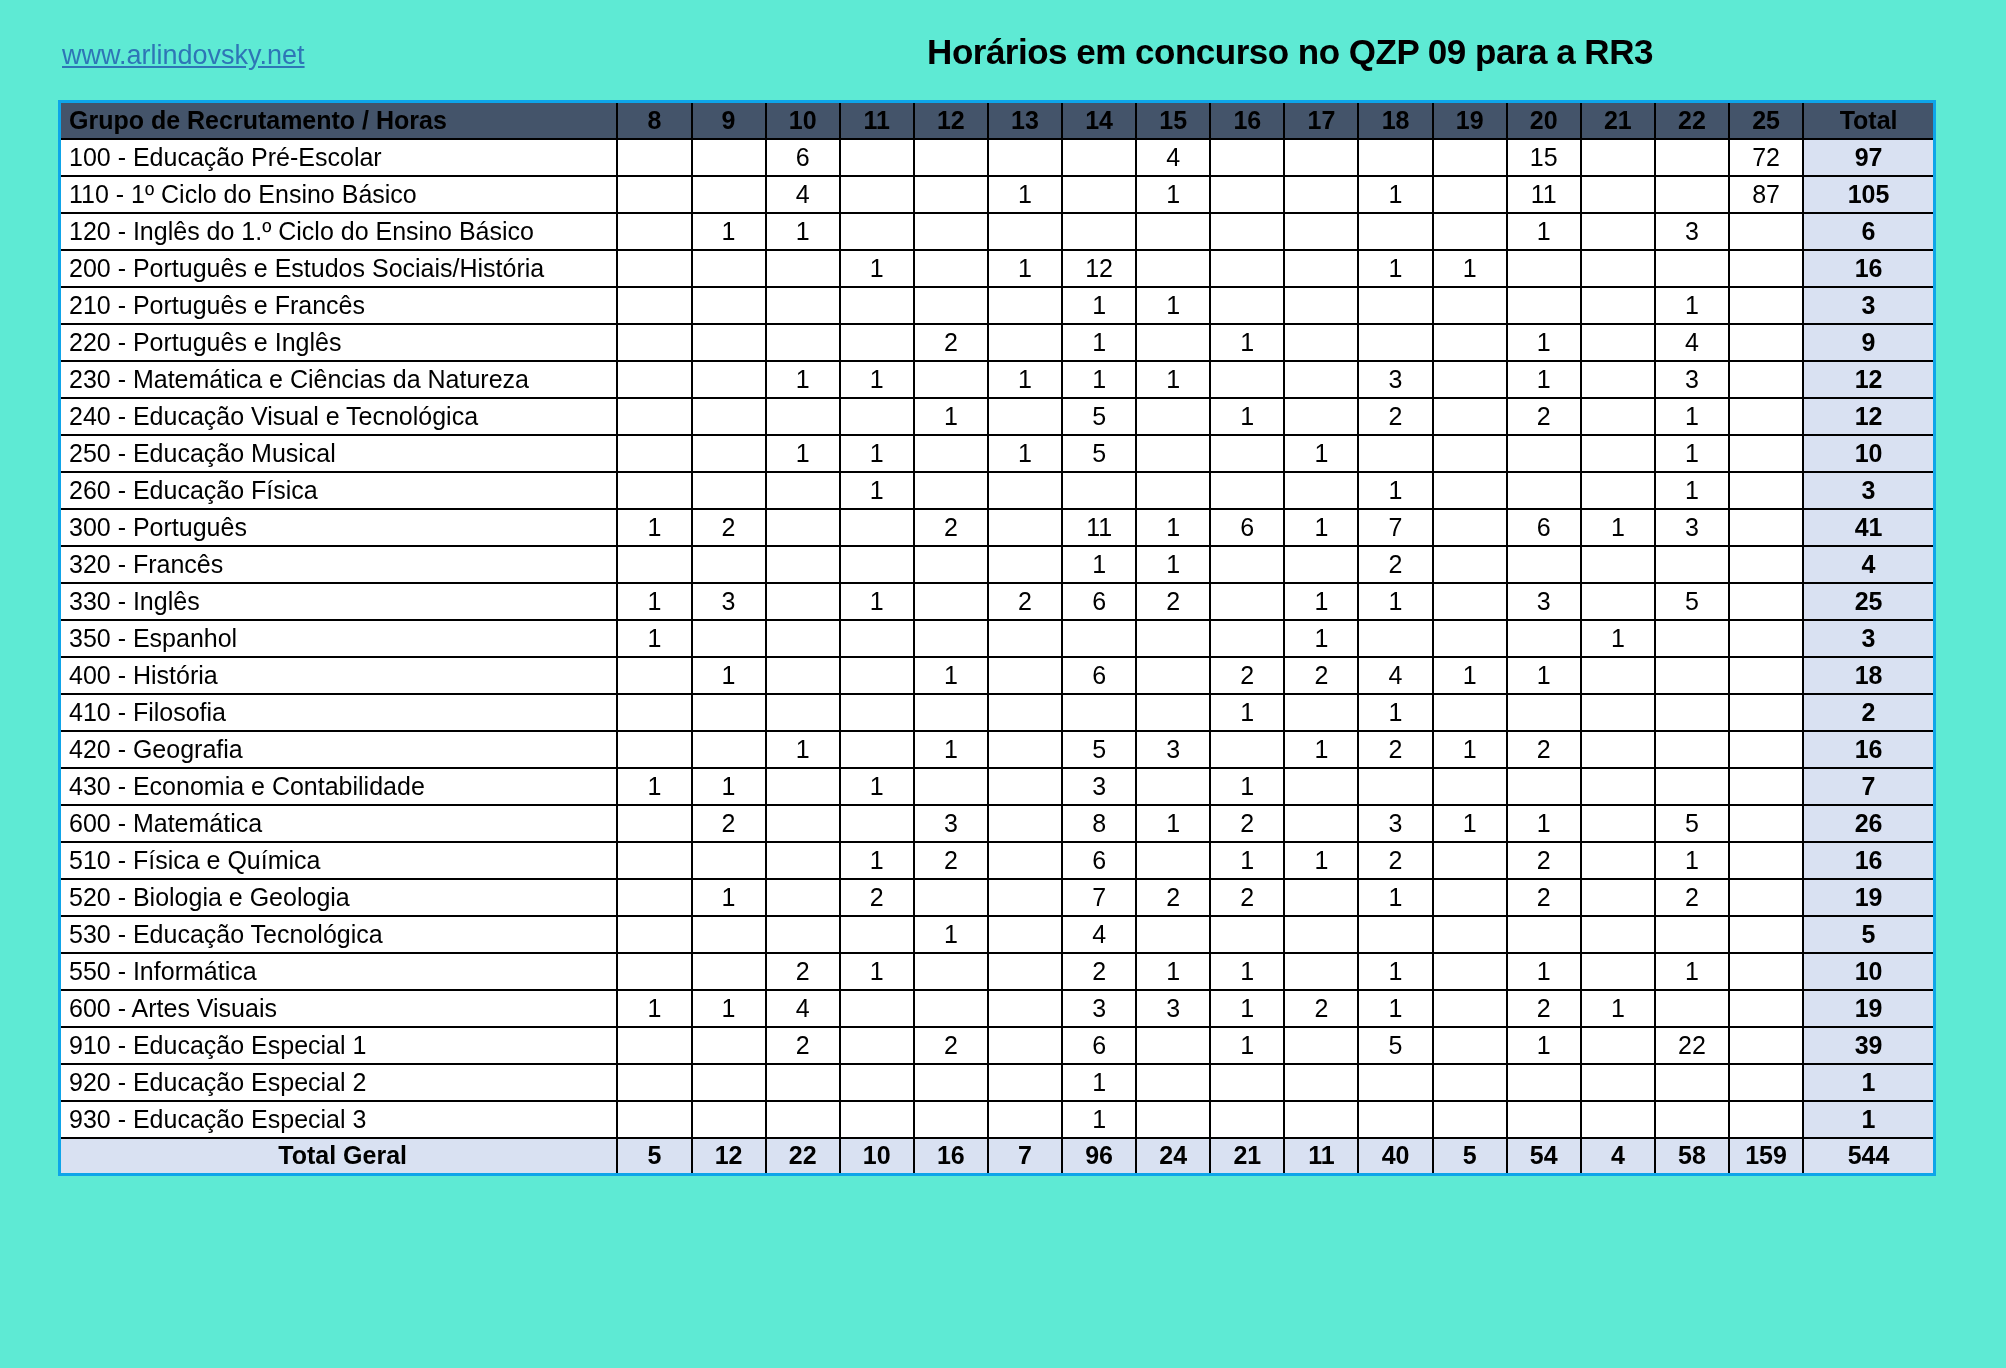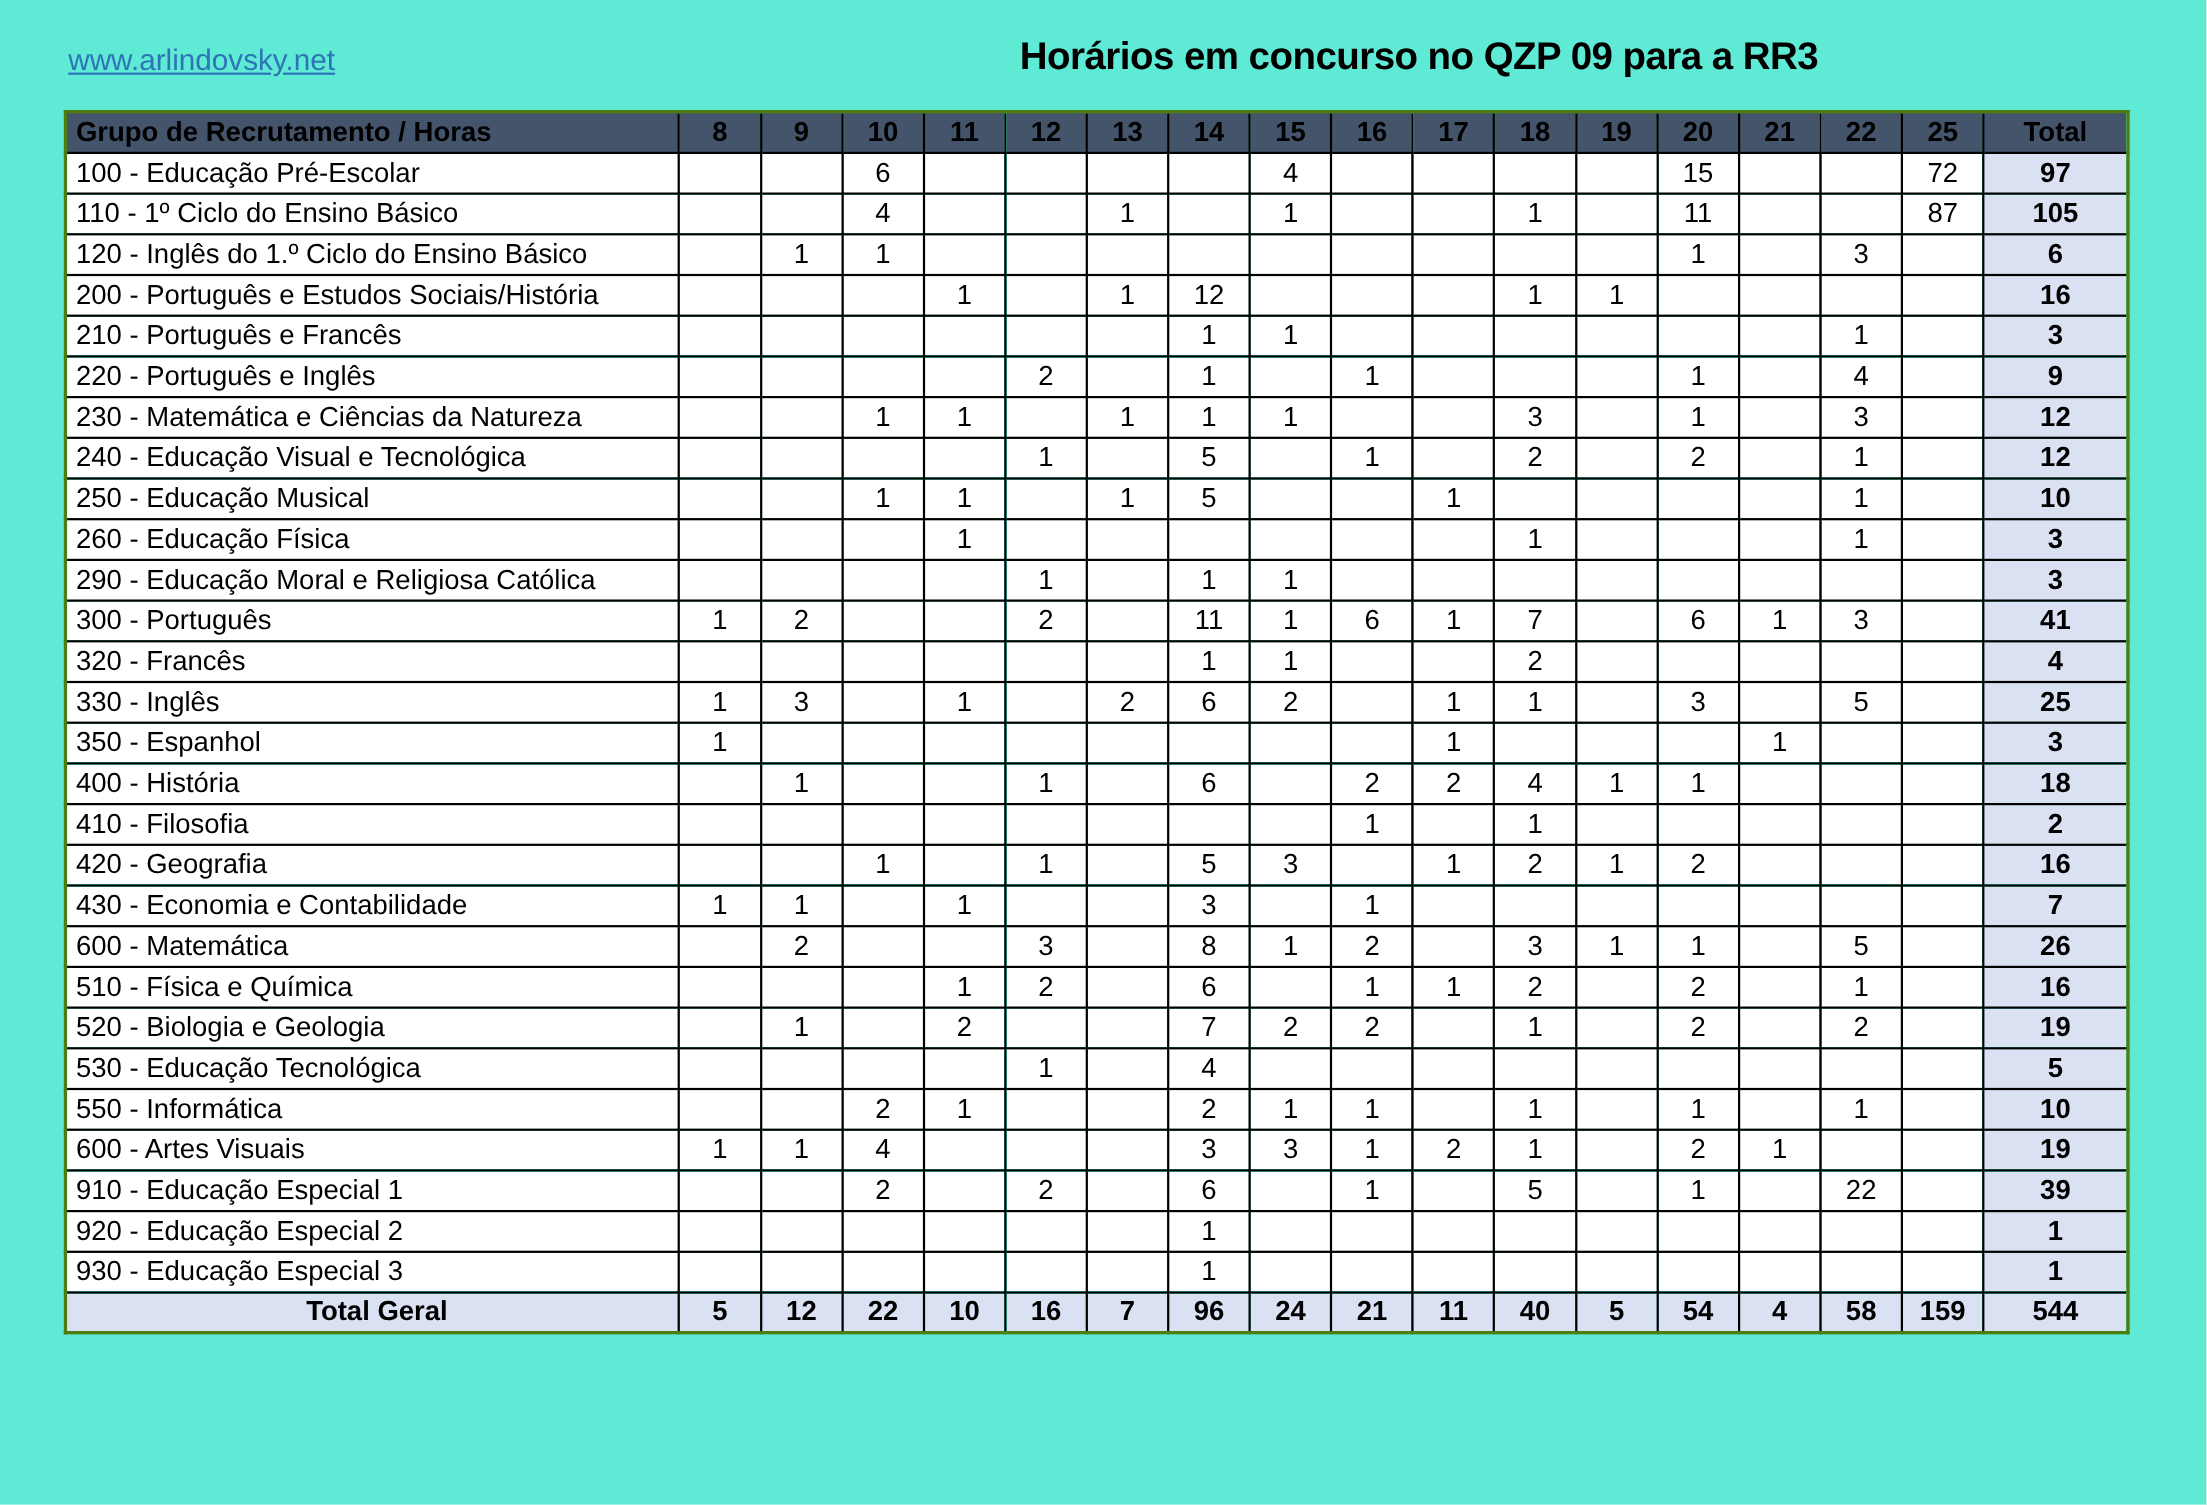--- a/index.html
+++ b/index.html
@@ -13,21 +13,21 @@
   }
   .page-title {
     position:absolute; left:700px; top:32px; width:1180px;
     text-align:center; font-size:35px; font-weight:bold; color:#000;
     letter-spacing:-0.5px;
   }
 
   table.hours {
     position:absolute; left:58px; top:100px; width:1878px;
     border-collapse:collapse; table-layout:fixed;
-    border:3px solid #4d7c0f;
+    border:3px solid #0ea5e9;
   }
   table.hours th, table.hours td {
     border:2px solid #000;
     height:37px;
     font-size:25px;
     overflow:hidden; white-space:nowrap;
     color:#000;
   }
   th.group-h {
     background:var(--header-bg,#44546A); color:var(--header-text,#fff);
@@ -288,40 +288,20 @@
           <td class="hours-cell"></td>
           <td class="hours-cell">1</td>
           <td class="hours-cell"></td>
           <td class="hours-cell"></td>
           <td class="hours-cell"></td>
           <td class="hours-cell">1</td>
           <td class="hours-cell"></td>
           <td class="total-cell">3</td>
         </tr>
         <tr>
-          <td class="group-cell">290 - Educação Moral e Religiosa Católica</td>
-          <td class="hours-cell"></td>
-          <td class="hours-cell"></td>
-          <td class="hours-cell"></td>
-          <td class="hours-cell"></td>
-          <td class="hours-cell">1</td>
-          <td class="hours-cell"></td>
-          <td class="hours-cell">1</td>
-          <td class="hours-cell">1</td>
-          <td class="hours-cell"></td>
-          <td class="hours-cell"></td>
-          <td class="hours-cell"></td>
-          <td class="hours-cell"></td>
-          <td class="hours-cell"></td>
-          <td class="hours-cell"></td>
-          <td class="hours-cell"></td>
-          <td class="hours-cell"></td>
-          <td class="total-cell">3</td>
-        </tr>
-        <tr>
           <td class="group-cell">300 - Português</td>
           <td class="hours-cell">1</td>
           <td class="hours-cell">2</td>
           <td class="hours-cell"></td>
           <td class="hours-cell"></td>
           <td class="hours-cell">2</td>
           <td class="hours-cell"></td>
           <td class="hours-cell">11</td>
           <td class="hours-cell">1</td>
           <td class="hours-cell">6</td>

